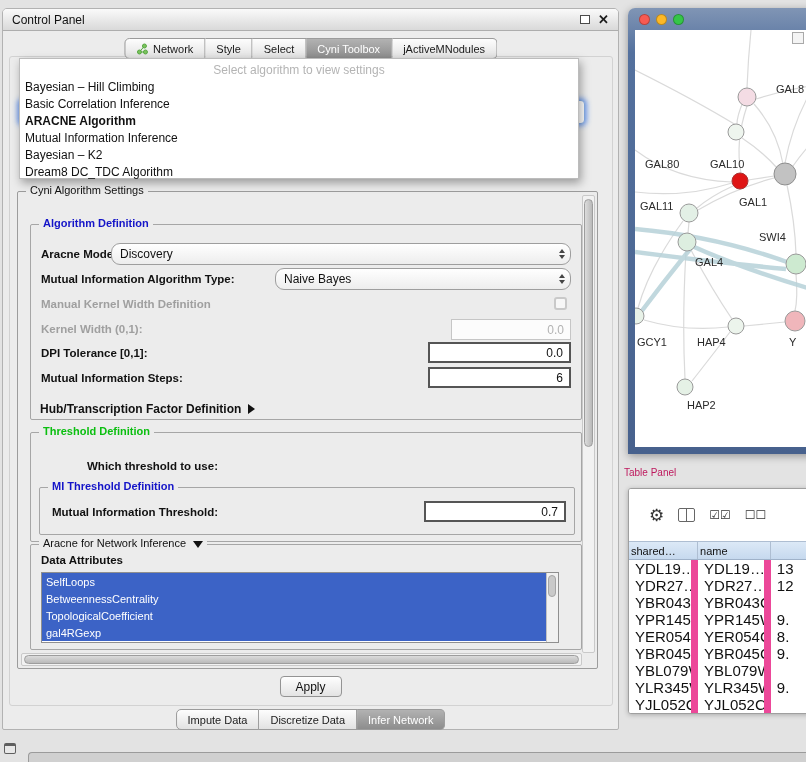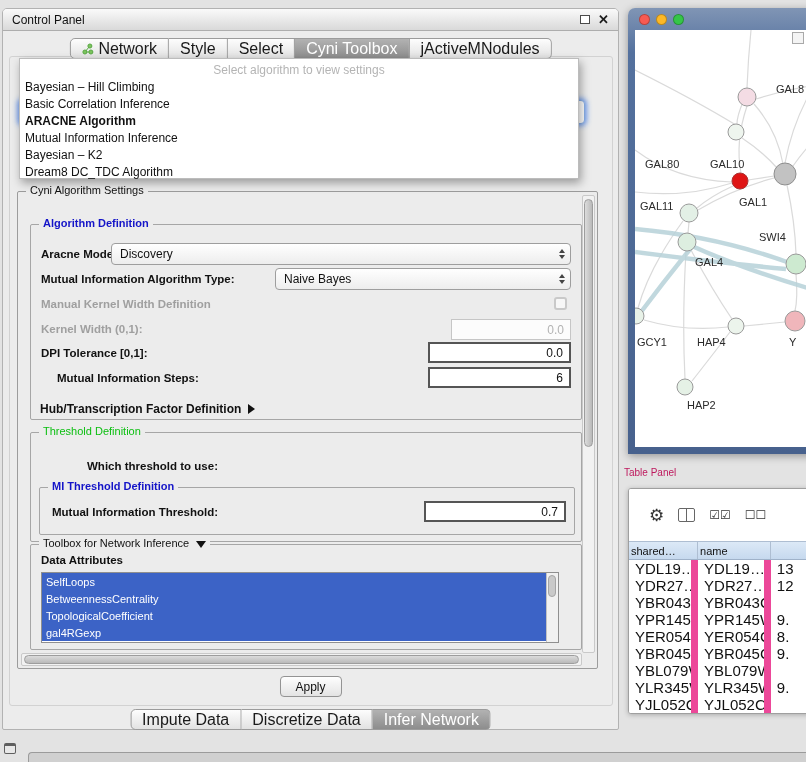--- a/index.html
+++ b/index.html
@@ -7,43 +7,43 @@
   body{position:relative;overflow:hidden;background:#e3e3e3;font-family:"Liberation Sans",sans-serif;font-size:12px;color:#111}
 
   
   .cp{position:absolute;left:2px;top:8px;width:617px;height:722px;background:#ececec;border:1px solid #b2b2b2;border-radius:5px 5px 2px 2px}
   .titlebar{position:absolute;left:0;top:0;right:0;height:22px;background:linear-gradient(#fafafa,#d9d9d9);border-bottom:1px solid #adadad;border-radius:4px 4px 0 0;display:flex;align-items:center;padding:0 9px;font-size:12px}
   .tb-controls{margin-left:auto;display:flex;align-items:center;gap:8px}
   .float-ico{width:10px;height:9px;border:1.5px solid #4a4a4a;background:#fff}
   .close-ico{font-size:13px;font-weight:bold;color:#1c1c1c;line-height:1}
 
   .tabbar{position:absolute;top:29px;left:50%;transform:translateX(-50%);display:flex;z-index:3}
-  .tab{height:21px;display:flex;align-items:center;gap:5px;padding:0 11px;font-size:16px;background:linear-gradient(#fdfdfd,#e2e2e2);border:1px solid #9b9b9b;border-left:none;color:#1a1a1a;white-space:nowrap}
+  .tab{height:21px;display:flex;align-items:center;gap:5px;padding:0 11px;font-size:11px;background:linear-gradient(#fdfdfd,#e2e2e2);border:1px solid #9b9b9b;border-left:none;color:#1a1a1a;white-space:nowrap}
   .tab:first-child{border-left:1px solid #9b9b9b;border-radius:5px 0 0 5px}
   .tab:last-child{border-radius:0 5px 5px 0}
   .tab.active{background:linear-gradient(#b2b2b2,#8d8d8d);color:#fff}
 
   .inset{position:absolute;left:6px;top:47px;width:604px;height:650px;border:1px solid #d2d2d2;border-radius:3px}
 
   .combo-behind{position:absolute;left:16px;top:91px;width:566px;height:24px;background:#fff;border:1px solid #8ab0e8;border-radius:4px;box-shadow:0 0 5px 2px rgba(100,150,245,.85);z-index:1}
 
   .popup{position:absolute;left:16px;top:49px;width:560px;height:121px;background:#fff;border:1px solid #bcbcbc;box-shadow:2px 4px 9px rgba(0,0,0,.35);z-index:30;padding-top:2px}
   .popup-row{height:17px;display:flex;align-items:center;padding:0 5px;font-size:12px}
   .popup-row.placeholder{color:#b4b4b4;justify-content:center}
   .popup-row.selected-bold{font-weight:bold}
 
   .settings{position:absolute;left:14px;top:182px;width:581px;height:478px;border:1px solid #9c9c9c;border-radius:2px;z-index:2}
   .grp-title{position:absolute;top:-8px;left:8px;background:#ececec;padding:0 4px;font-size:11px;white-space:nowrap}
   .grp-title.blue{color:#1414c8;font-weight:bold}
-  .grp-title.green{color:#0bbf10;font-weight:normal}
+  .grp-title.green{color:#0bbf10;font-weight:bold}
   .fieldset{position:absolute;border:1px solid #a6a6a6;border-radius:2px}
   .lbl{position:absolute;font-size:11.5px;font-weight:bold;line-height:22px;white-space:nowrap}
   .lbl.disabled{color:#9f9f9f}
 
-  .combo{position:absolute;height:22px;background:linear-gradient(#ffffff,#ededed);border:1px solid #9e9e9e;border-radius:4px;display:flex;align-items:center;padding-left:8px;font-size:12px}
+  .combo{position:absolute;height:22px;background:linear-gradient(#ffffff,#ededed);border:1px solid #9e9e9e;border-radius:9px;display:flex;align-items:center;padding-left:8px;font-size:12px}
   .combo .arrows{margin-left:auto;display:flex;flex-direction:column;align-items:center;gap:2px;padding-right:5px}
   .tri-u{display:block;width:0;height:0;border-left:3.5px solid transparent;border-right:3.5px solid transparent;border-bottom:4px solid #444}
   .tri-d{display:block;width:0;height:0;border-left:3.5px solid transparent;border-right:3.5px solid transparent;border-top:4px solid #444}
 
   .num{position:absolute;height:21px;background:#fff;border:2px solid #555;display:flex;align-items:center;justify-content:flex-end;padding-right:6px;font-size:12px}
   .num.disabled{border:1px solid #c6c6c6;background:#fcfcfc;color:#b3b3b3}
   .checkbox{position:absolute;width:13px;height:13px;border:2px solid #c9c9c9;border-radius:3px;background:#f7f7f7}
 
   .tri-right{display:inline-block;width:0;height:0;border-top:5px solid transparent;border-bottom:5px solid transparent;border-left:7px solid #111;margin-left:7px;vertical-align:-1px}
   .tri-down2{display:inline-block;width:0;height:0;border-left:5px solid transparent;border-right:5px solid transparent;border-top:7px solid #111;margin-left:7px;vertical-align:-1px}
@@ -165,21 +165,21 @@
 
       <div class="lbl disabled" style="left:10px;top:68px">Manual Kernel Width Definition</div>
       <div class="checkbox" style="left:523px;top:72px"></div>
 
       <div class="lbl disabled" style="left:10px;top:93px">Kernel Width (0,1):</div>
       <div class="num disabled" style="left:420px;top:94px;width:120px">0.0</div>
 
       <div class="lbl" style="left:10px;top:117px">DPI Tolerance [0,1]:</div>
       <div class="num" style="left:397px;top:117px;width:143px">0.0</div>
 
-      <div class="lbl" style="left:26px;top:142px">Mutual Information Steps:</div>
+      <div class="lbl" style="left:10px;top:142px">Mutual Information Steps:</div>
       <div class="num" style="left:397px;top:142px;width:143px">6</div>
     </div>
 
     <div class="lbl" style="left:22px;top:206px;font-size:12px">
       <span>Hub/Transcription Factor Definition</span><span class="tri-right"></span>
     </div>
 
     <div class="fieldset" style="left:12px;top:240px;width:552px;height:110px">
       <div class="grp-title green">Threshold Definition</div>
 
@@ -187,21 +187,21 @@
 
       <div class="fieldset" style="left:8px;top:54px;width:536px;height:48px">
         <div class="grp-title blue">MI Threshold Definition</div>
         <div class="lbl" style="left:12px;top:13px">Mutual Information Threshold:</div>
         <div class="num" style="left:384px;top:13px;width:142px">0.7</div>
       </div>
     </div>
 
     <div class="fieldset" style="left:12px;top:352px;width:552px;height:106px">
       <div class="grp-title">
-        <span>Toolbox for Network Inference</span><span class="tri-down2"></span>
+        <span>Aracne for Network Inference</span><span class="tri-down2"></span>
       </div>
       <div class="lbl" style="left:10px;top:4px">Data Attributes</div>
       <div class="attr-list" style="left:10px;top:27px;width:518px;height:71px">
         <div class="attr-item">SelfLoops</div>
         <div class="attr-item">BetweennessCentrality</div>
         <div class="attr-item">TopologicalCoefficient</div>
         <div class="attr-item">gal4RGexp</div>
         <div class="list-scroll">
             <div class="list-thumb"></div>
           </div>

